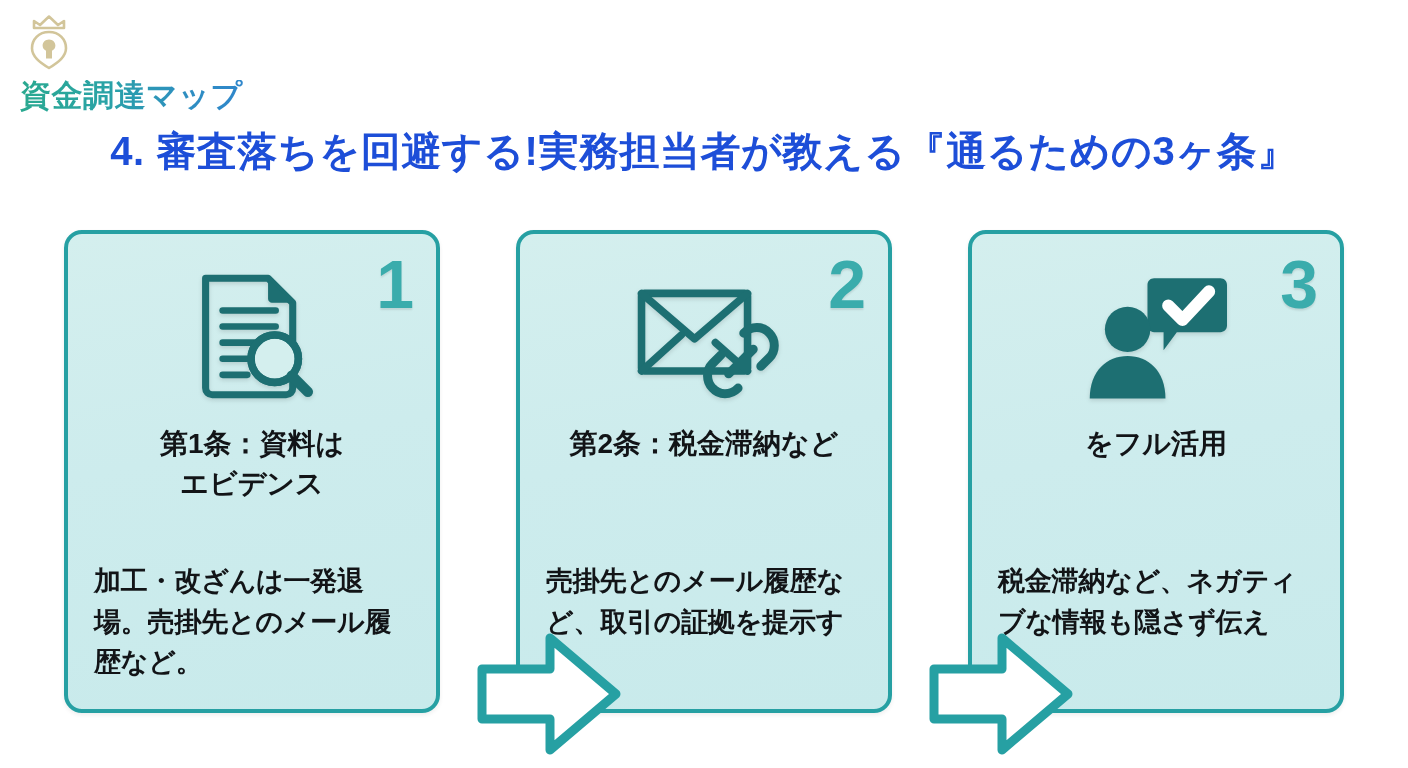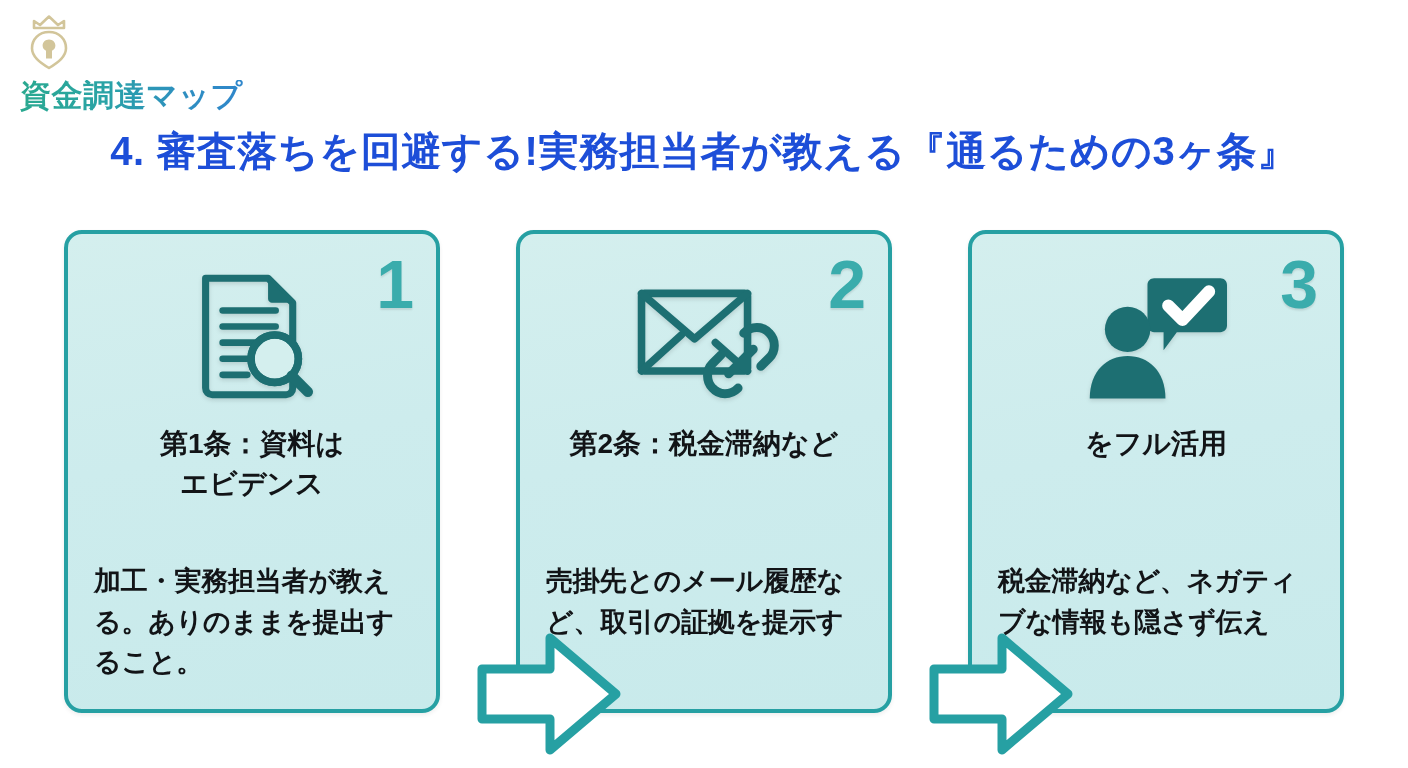--- a/index.html
+++ b/index.html
@@ -186,21 +186,21 @@
         <circle cx="99" cy="99" r="25" fill="#cdeced" fill-opacity="0.0"></circle>
         <circle cx="99" cy="99" r="21" fill="#d4efee"></circle>
         <circle cx="99" cy="99" r="25" fill="none" stroke="#1d6f72" stroke-width="8"></circle>
         <line x1="117" y1="117" x2="134" y2="134" stroke="#1d6f72" stroke-width="11" stroke-linecap="round"></line>
       </svg>
     </div>
     <div class="card-heading">
       <div>第1条：資料は</div>
       <div>エビデンス</div>
     </div>
-    <p class="card-body">加工・実務担当者が教える。ありのままを提出すること。</p>
+    <p class="card-body">加工・改ざんは一発退場。売掛先とのメール履歴など。</p>
   </div>
 
   <div class="card card-2">
     <span class="card-num">2</span>
     <div class="card-icon">
       <svg viewBox="0 0 160 150" width="152" height="142" aria-hidden="true">
         <g fill="none" stroke="#1d6f72" stroke-width="8" stroke-linecap="round" stroke-linejoin="round">
           <rect x="14" y="30" width="112" height="82" rx="3"></rect>
           <path d="M14 30 L70 78 L126 30"></path>
           <path d="M14 112 L56 74"></path>

